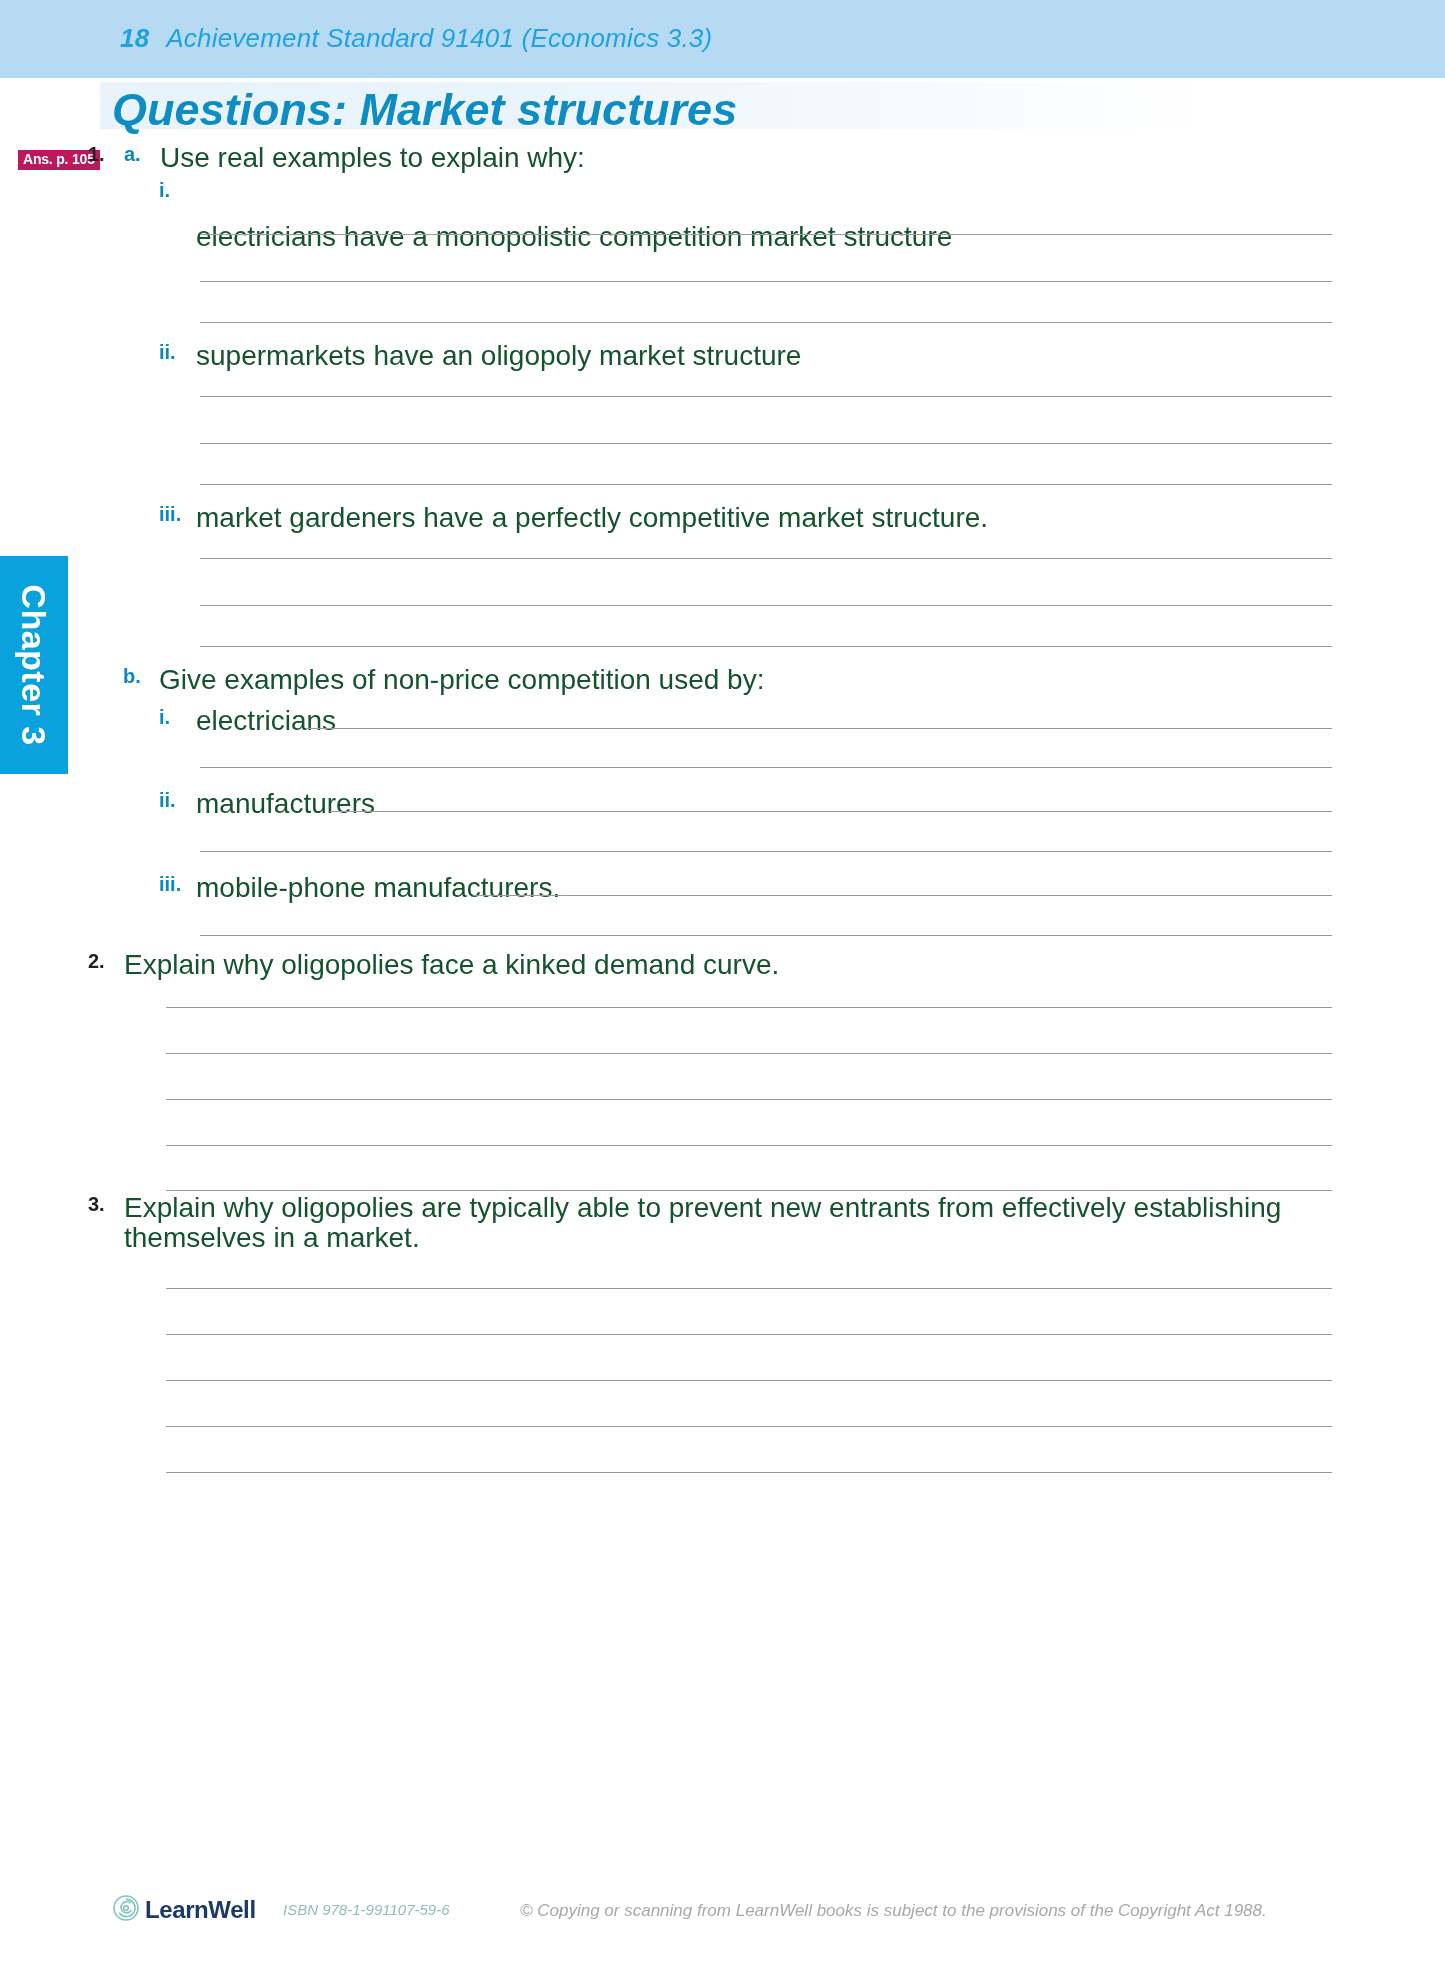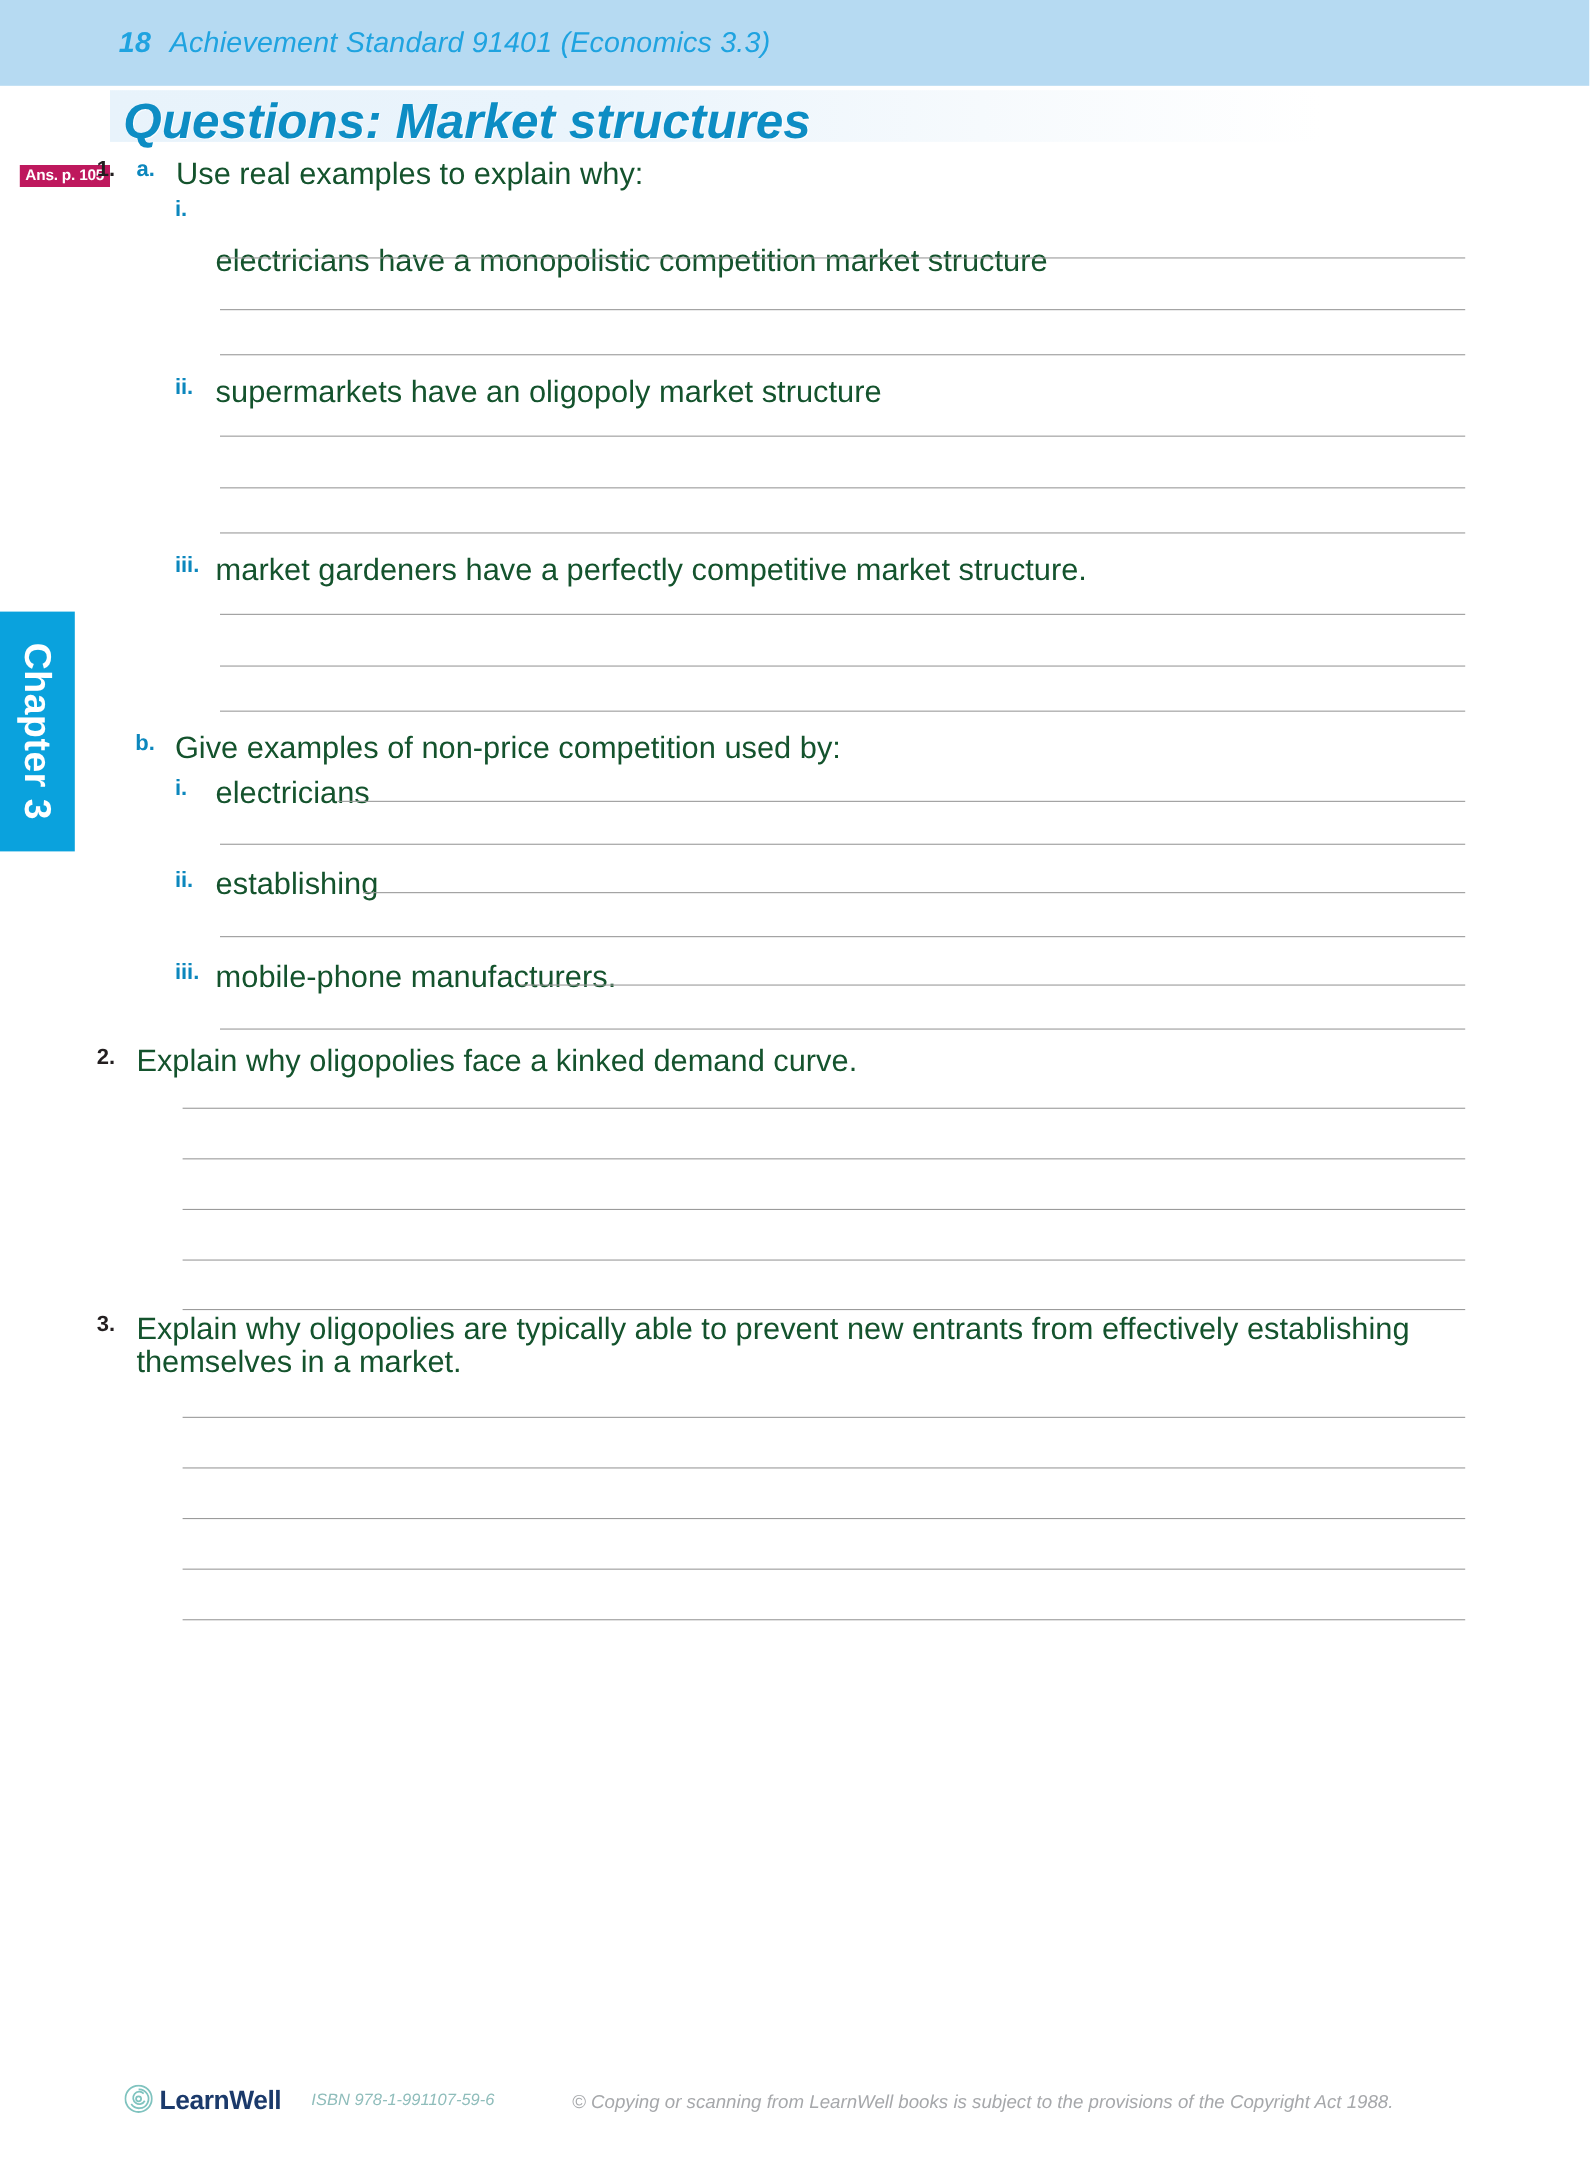--- a/index.html
+++ b/index.html
@@ -20,21 +20,21 @@
   .header-band {
     position: absolute;
     left: 0;
     top: 0;
     width: 1445px;
     height: 78px;
     background: #b6daf2;
   }
   .header-text {
     position: absolute;
-    left: 108px;
+    left: 120px;
     top: 23px;
     font-size: 26px;
     font-style: italic;
     color: #1fa3e0;
     letter-spacing: 0.2px;
     white-space: nowrap;
   }
   .header-page-no {
     font-weight: bold;
     margin-right: 17px;
@@ -214,21 +214,21 @@
 
 <div class="marker" style="left:123px; top:665px;">b.</div>
 <div class="qtext" style="left:159px; top:665px;">Give examples of non-price competition used by:</div>
 
 <div class="marker" style="left:159px; top:706px;">i.</div>
 <div class="qtext" style="left:196px; top:706px;">electricians</div>
 <div class="rule" style="left:307px; top:728px; width:1025px;"></div>
 <div class="rule" style="left:200px; top:767px; width:1132px;"></div>
 
 <div class="marker" style="left:159px; top:789px;">ii.</div>
-<div class="qtext" style="left:196px; top:789px;">establishing</div>
+<div class="qtext" style="left:196px; top:789px;">manufacturers</div>
 <div class="rule" style="left:330px; top:811px; width:1002px;"></div>
 <div class="rule" style="left:200px; top:851px; width:1132px;"></div>
 
 <div class="marker" style="left:159px; top:873px;">iii.</div>
 <div class="qtext" style="left:196px; top:873px;">mobile-phone manufacturers.</div>
 <div class="rule" style="left:473px; top:895px; width:859px;"></div>
 <div class="rule" style="left:200px; top:935px; width:1132px;"></div>
 
 <div class="qnum" style="left:88px;  top:950px;">2.</div>
 <div class="qtext" style="left:124px; top:950px;">Explain why oligopolies face a kinked demand curve.</div>

